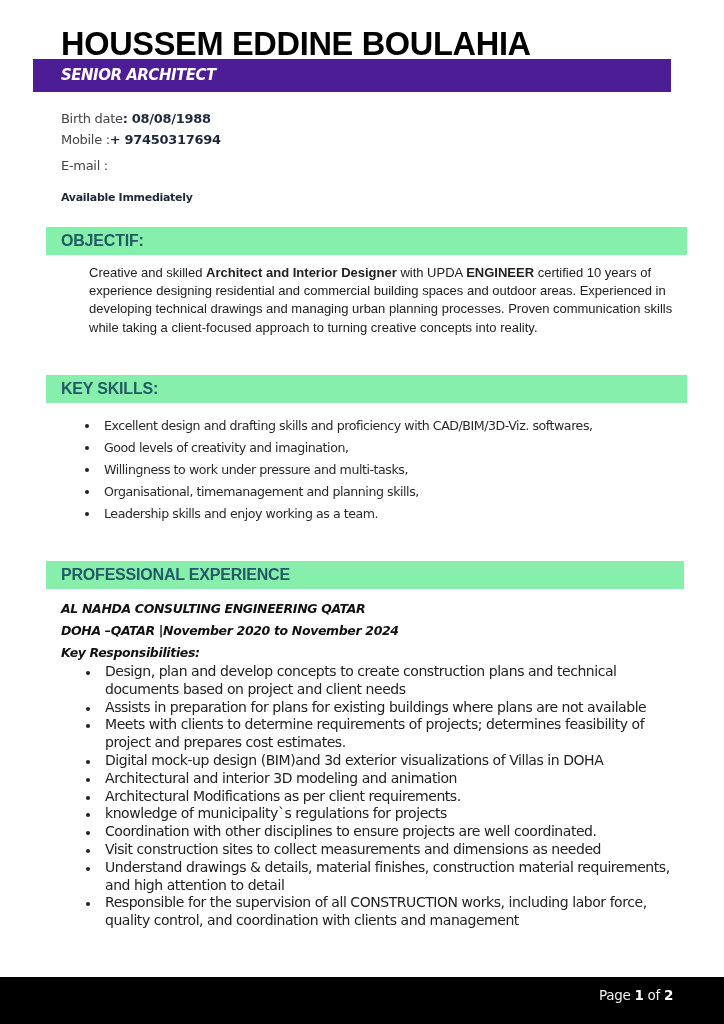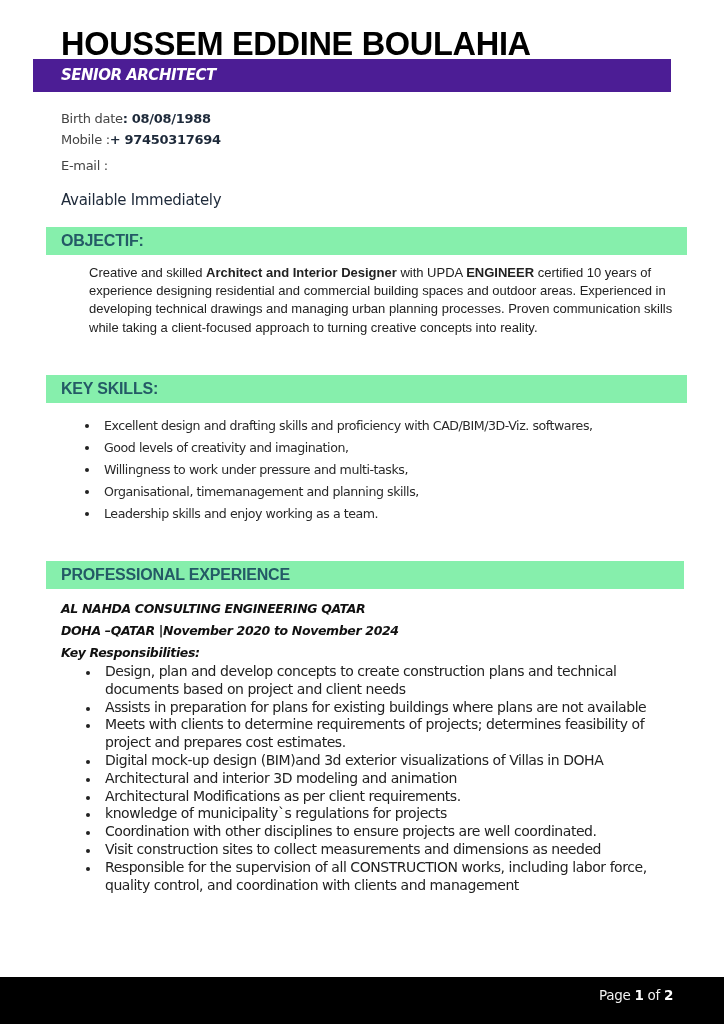--- a/index.html
+++ b/index.html
@@ -5,21 +5,21 @@
   html, body { margin: 0; padding: 0; background: #ffffff; }
   body { width: 724px; height: 1024px; position: relative; overflow: hidden;
          font-family: "DejaVu Sans", sans-serif; color: #222; }
   .name { position: absolute; left: 61px; top: 26px; font-family: "Liberation Sans", sans-serif;
           font-weight: bold; font-size: 32.5px; color: #000; letter-spacing: -0.3px; white-space: nowrap; }
   .title-bar { position: absolute; left: 33px; top: 59px; width: 638px; height: 33px; background: #4c1d95; }
   .title-bar span { position: absolute; left: 28px; top: 7px; font-family: "DejaVu Sans", sans-serif;
           font-style: italic; font-weight: bold; font-size: 15px; color: #ffffff; letter-spacing: -0.5px; }
   .contact { position: absolute; left: 61px; font-size: 13px; color: #444; letter-spacing: -0.3px; white-space: nowrap; }
   .contact b { color: #1e2a3a; font-weight: bold; }
-  .avail { position: absolute; left: 61px; top: 191px; font-size: 15px; font-weight: normal; color: #1e2a3a; letter-spacing: -0.3px; }
+  .avail { position: absolute; left: 61px; top: 191px; font-size: 11px; font-weight: bold; color: #1e2a3a; letter-spacing: -0.3px; }
   .section-bar { position: absolute; left: 46px; height: 28px; background: #86efac; }
   .section-bar span { position: absolute; left: 15px; top: 5px; font-family: "Liberation Sans", sans-serif;
           font-weight: bold; font-size: 16px; color: #245a66; letter-spacing: -0.2px; white-space: nowrap; }
   .objective { position: absolute; left: 89px; top: 264px; width: 585px; font-family: "Liberation Sans", sans-serif;
           font-size: 13px; line-height: 18.2px; color: #222; }
   .objective b { font-weight: bold; }
   ul { margin: 0; padding: 0; list-style: none; }
   .skills { position: absolute; left: 84px; top: 415px; width: 600px; }
   .skills li { position: relative; padding-left: 20px; font-size: 12.6px; line-height: 22px; color: #2a2a2a;
           letter-spacing: -0.45px; white-space: nowrap; }
@@ -79,18 +79,19 @@
 <ul class="resp">
   <li>Design, plan and develop concepts to create construction plans and technical documents based on project and client needs</li>
   <li>Assists in preparation for plans for existing buildings where plans are not available</li>
   <li>Meets with clients to determine requirements of projects; determines feasibility of project and prepares cost estimates.</li>
   <li>Digital mock-up design (BIM)and 3d exterior visualizations of Villas in DOHA</li>
   <li>Architectural and interior 3D modeling and animation</li>
   <li>Architectural Modifications as per client requirements.</li>
   <li>knowledge of municipality`s regulations for projects</li>
   <li>Coordination with other disciplines to ensure projects are well coordinated.</li>
   <li>Visit construction sites to collect measurements and dimensions as needed</li>
+  <li>Understand drawings &amp; details, material finishes, construction material requirements, and high attention to detail</li>
   <li>Responsible for the supervision of all CONSTRUCTION works, including labor force, quality control, and coordination with clients and management</li>
 </ul>
 
 <div class="footer">
   <div class="pg"><span>Page </span><b>1</b><span> of </span><b>2</b></div>
 </div>
 
 </body></html>

